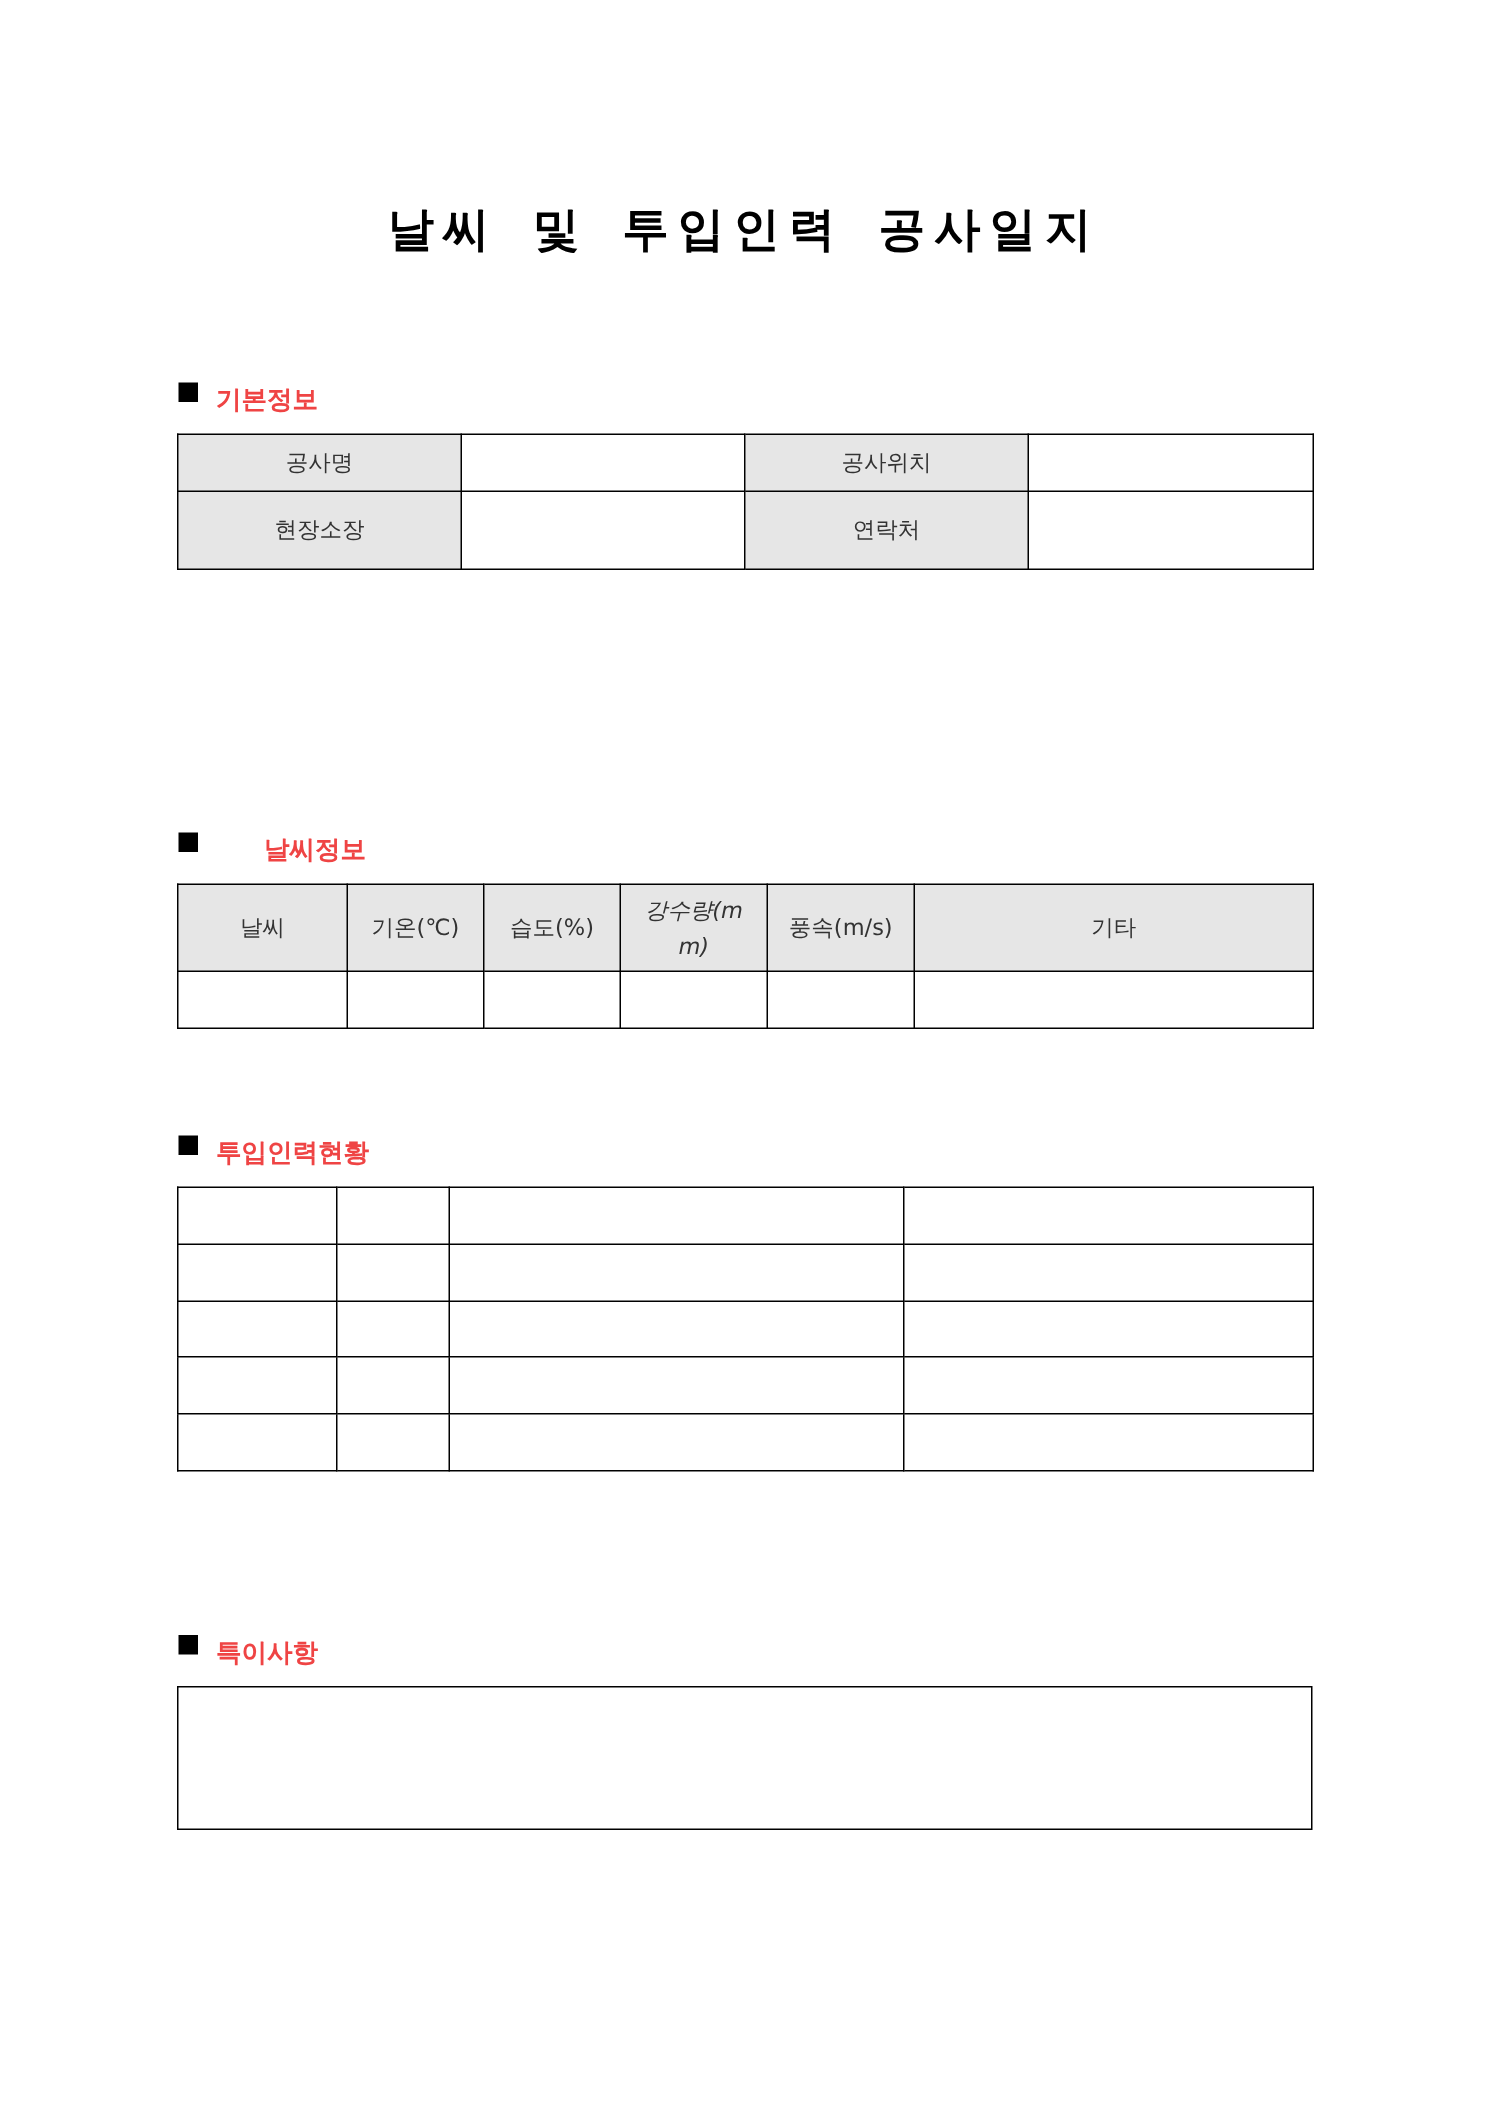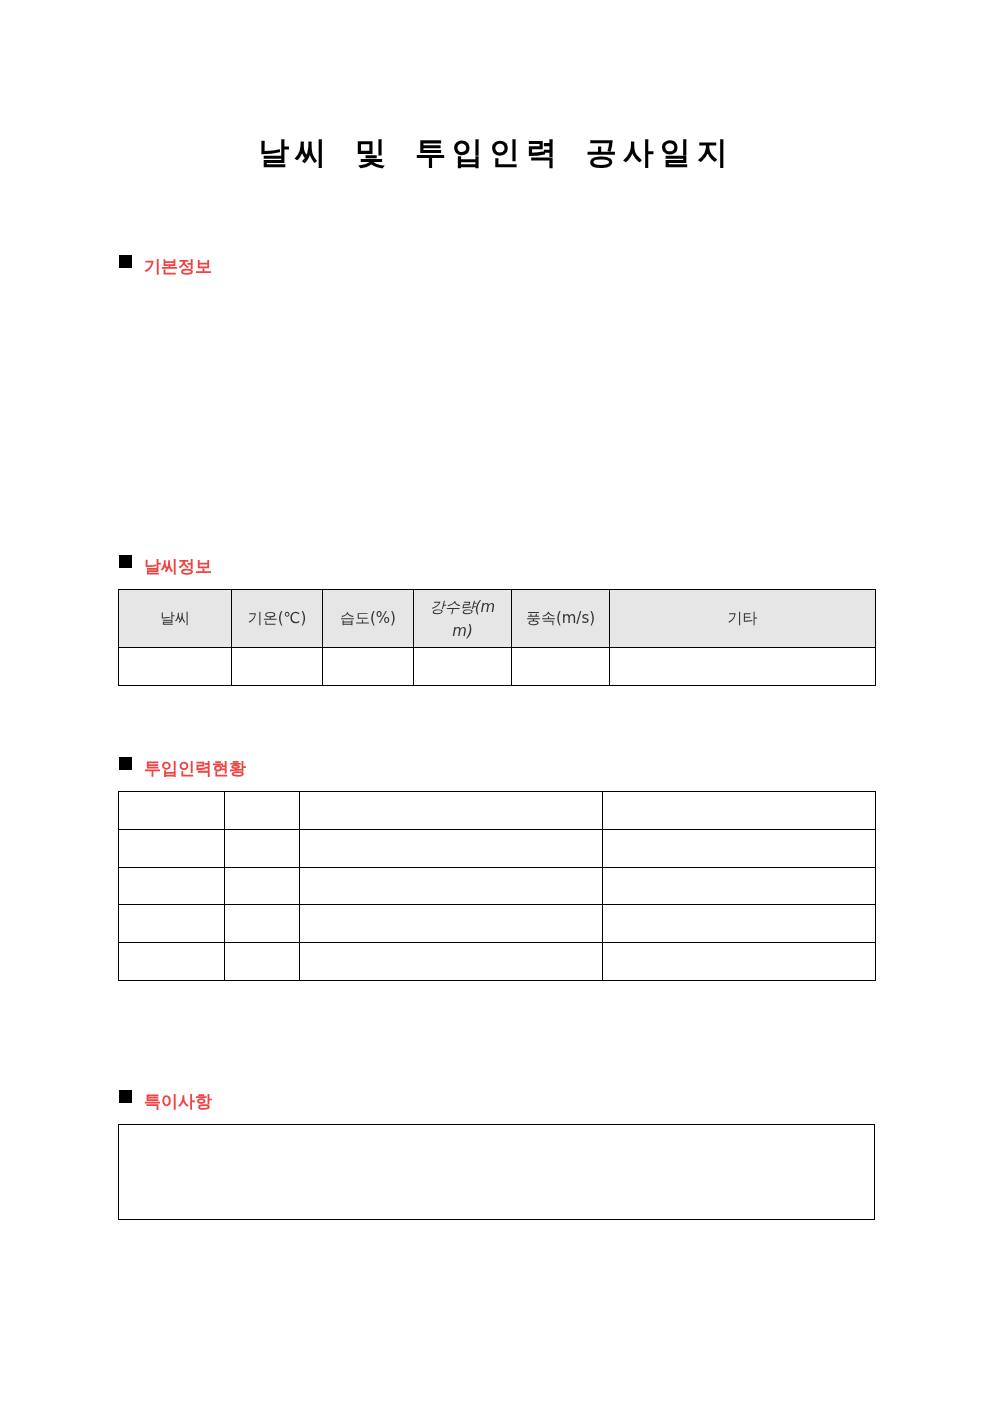--- a/index.html
+++ b/index.html
@@ -23,24 +23,36 @@
   <span>기본정보</span>
 </div>
 <table style="top:289px;">
   <colgroup>
       <col style="width:189px">
       <col style="width:189px">
       <col style="width:189px">
       <col style="width:190px">
     </colgroup>
   <tbody>
+      <tr style="height:38px;">
+    <td class="h">공사명</td>
+    <td class="v"></td>
+    <td class="h">공사위치</td>
+    <td class="v"></td>
+  </tr>
+  <tr style="height:52px;">
+    <td class="h">현장소장</td>
+    <td class="v"></td>
+    <td class="h">연락처</td>
+    <td class="v"></td>
+  </tr>
 </tbody>
   </table>
 
-<div class="section-head" style="top:555px;">
+<div class="section-head" style="top:555px;gap:32px;">
   <span class="sq"></span>
   <span>날씨정보</span>
 </div>
 <table style="top:589px;">
   <colgroup>
       <col style="width:113px">
       <col style="width:91px">
       <col style="width:91px">
       <col style="width:98px">
       <col style="width:98px">

